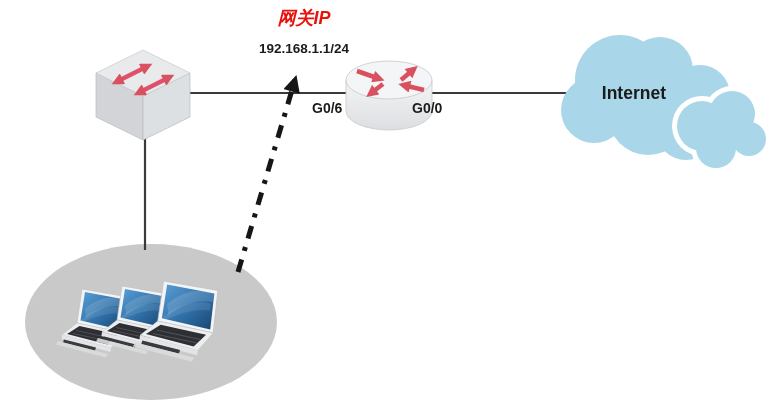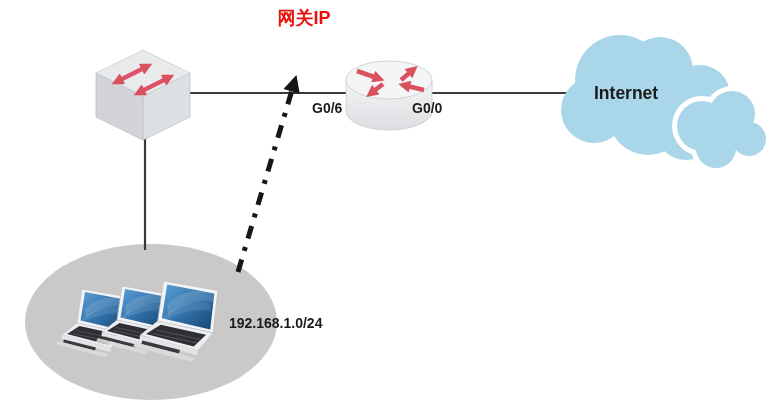--- a/index.html
+++ b/index.html
@@ -14,31 +14,31 @@
   #stage svg { position: absolute; left: 0; top: 0; }
   .lbl {
     position: absolute;
     color: #1b1b1b;
     font-weight: bold;
     white-space: nowrap;
     user-select: none;
   }
   #gw-label {
     left: 258px; top: 6px; width: 92px;
-    font-size: 18px; color: #e8120c; text-align: center;
+    font-size: 18px; color: #e8120c; text-align: center; font-style: italic;
   }
   #gw-ip {
     left: 248px; top: 41px; width: 112px;
     font-size: 13.5px; text-align: center;
   }
   #if-left  { left: 312px; top: 100px; font-size: 14px; }
   #if-right { left: 412px; top: 100px; font-size: 14px; }
   #internet-label {
-    left: 594px; top: 83px; width: 100px;
-    font-size: 17.5px; text-align: left;
+    left: 566px; top: 83px; width: 100px;
+    font-size: 17.5px; text-align: right;
   }
   #lan-ip { left: 229px; top: 315px; font-size: 14px; }
 </style>
 </head>
 <body>
 
 <div id="stage">
 
   <svg width="778" height="415" viewBox="0 0 778 415">
     <defs>
@@ -127,18 +127,18 @@
     </g>
 
     <g>
       <use href="#laptopSym" transform="translate(62,289)"></use>
       <use href="#laptopSym" transform="translate(102,286)"></use>
       <use href="#laptopSym" transform="translate(140,281) scale(1.18)"></use>
     </g>
   </svg>
 
   <div class="lbl" id="gw-label">网关IP</div>
+  <div class="lbl" id="gw-ip">192.168.1.1/24</div>
   <div class="lbl" id="if-left">G0/6</div>
   <div class="lbl" id="if-right">G0/0</div>
   <div class="lbl" id="internet-label">Internet</div>
-  <div class="lbl" id="lan-ip">192.168.1.0/24</div>
 
 </div>
 
 </body></html>

